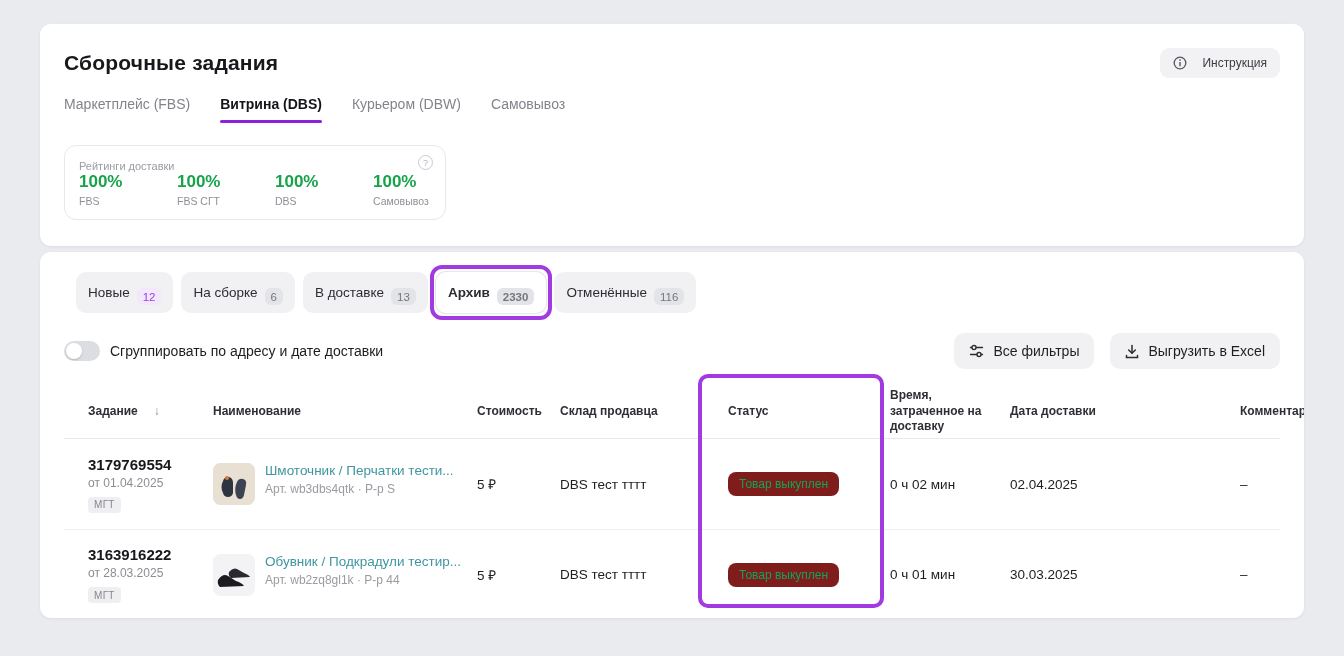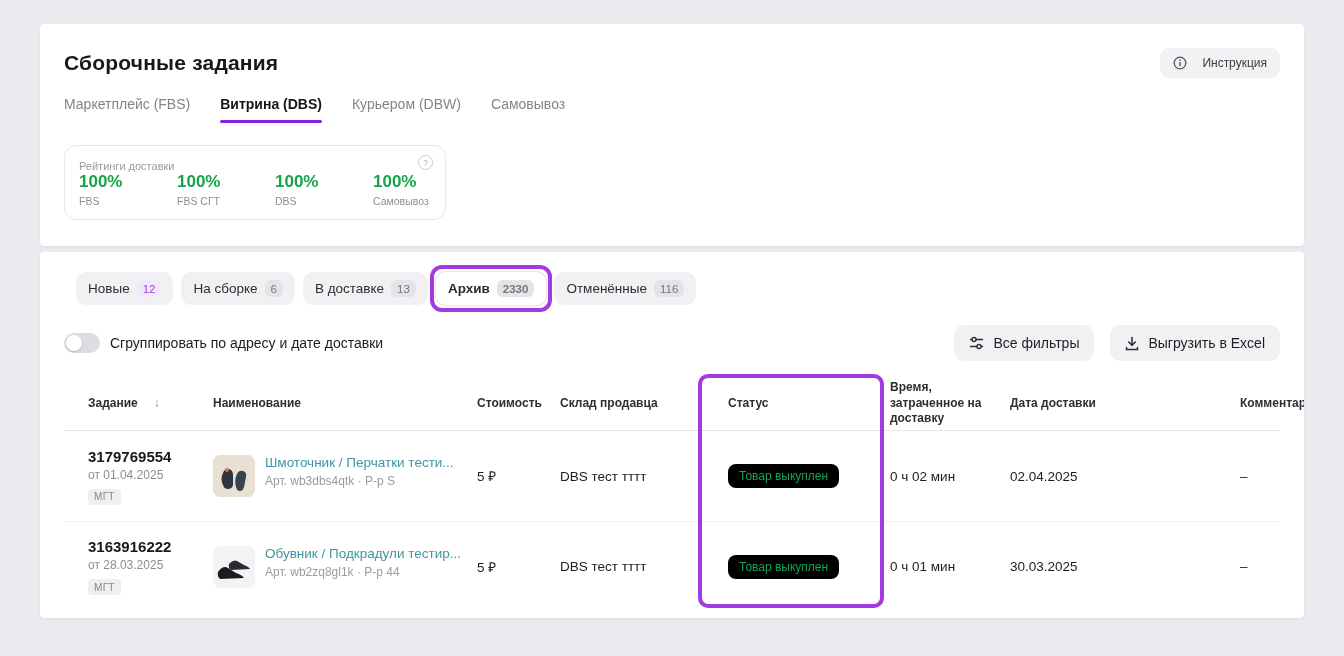--- a/index.html
+++ b/index.html
@@ -6,21 +6,21 @@
   body {
     width:1344px; height:656px;
     font-family:"Liberation Sans", sans-serif;
     background:#e9ebef;
     overflow:hidden;
     color:#17171c;
   }
   .page { position:relative; width:1344px; height:656px; }
 
   .card {
-    position:absolute; background:#fff; border-radius:4px;
+    position:absolute; background:#fff; border-radius:11px;
     box-shadow:0 1px 3px rgba(25,25,50,.06);
   }
   #card-top { left:40px; top:24px; width:1264px; height:222px; padding:24px 24px 0; }
   #card-main { left:40px; top:252px; width:1264px; height:366px; padding:20px 24px 0; overflow:hidden; }
 
   
   .title-row { display:flex; align-items:center; justify-content:space-between; }
   .page-title { font-size:21px; font-weight:700; letter-spacing:.2px; }
   .instruction-btn {
     display:flex; align-items:center; gap:15px;
@@ -53,21 +53,21 @@
 
   
   .pills { display:flex; gap:8px; margin-left:12px; }
   .pill {
     position:relative; display:flex; align-items:center; gap:7px;
     background:#f1f1f4; border-radius:10px; padding:8px 12px;
     font-size:13.5px; color:#2c2c33; cursor:pointer; white-space:nowrap;text-align:right;
   }
   .pill .count {
     font-size:11.5px; color:#76767f; background:#e3e4e8;
-    border-radius:6px; padding:1.5px 6px; line-height:14px;
+    border-radius:6px; padding:1.5px 6px; line-height:14px;margin-top:8px;
   }
   .pill--new .count { color:#9c3fe0; background:#f3e7fc; }
   .pill--active { background:#fff; font-weight:700; box-shadow:0 0 0 1px #e6e6eb, 0 1px 4px rgba(0,0,0,.05); }
 
   
   .annotation-ring {
     position:absolute; border:4px solid #a13ae0; border-radius:12px;
     pointer-events:none; z-index:5;
   }
   #ring-archive { inset:-7px -6px; }
@@ -128,21 +128,21 @@
   .thumb--gloves { background:#e8e1d3; }
   .thumb--shoes { background:#f3f3f5; }
   .product-name {
     font-size:13.5px; color:#3f96a0; white-space:nowrap; overflow:hidden;
     max-width:200px; cursor:pointer; text-decoration:none; display:block;
   }
   .product-art { font-size:12px; color:#9a9aa1; margin-top:4px; white-space:nowrap; }
   .cell-text { font-size:13.5px; color:#1d1d22; }
   .status-badge {
     display:inline-block; margin-left:10px;
-    background:#000000; color:#12a357; font-size:12px; font-weight:500;
+    background:#7f1d1d; color:#12a357; font-size:12px; font-weight:500;
     padding:5px 11px; border-radius:8px; white-space:nowrap;
   }
 </style>
 </head>
 <body>
 
 <div class="page">
 
   <div class="card" id="card-top">
     <div class="title-row">

